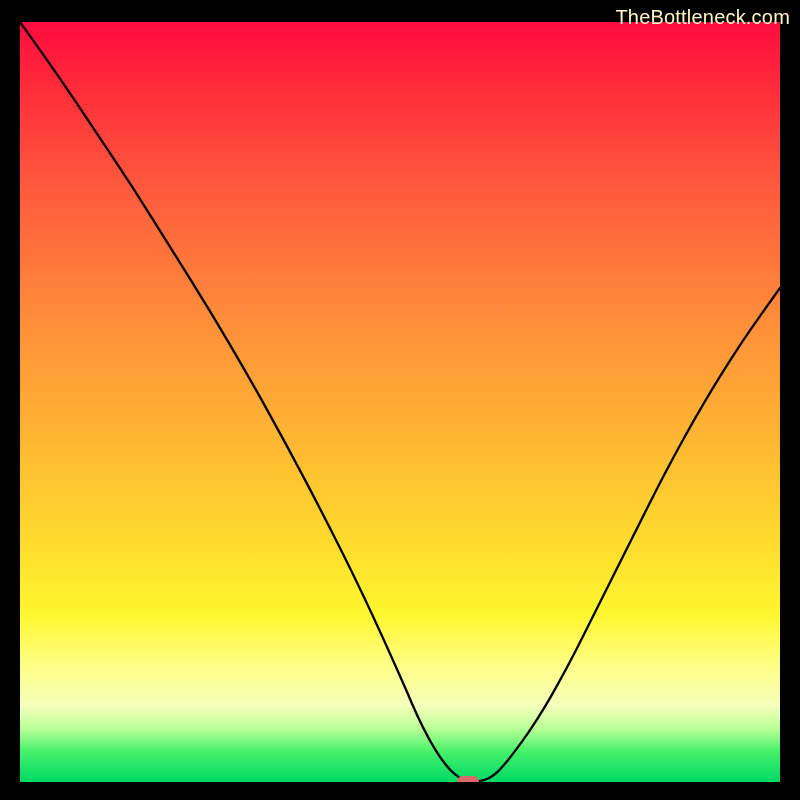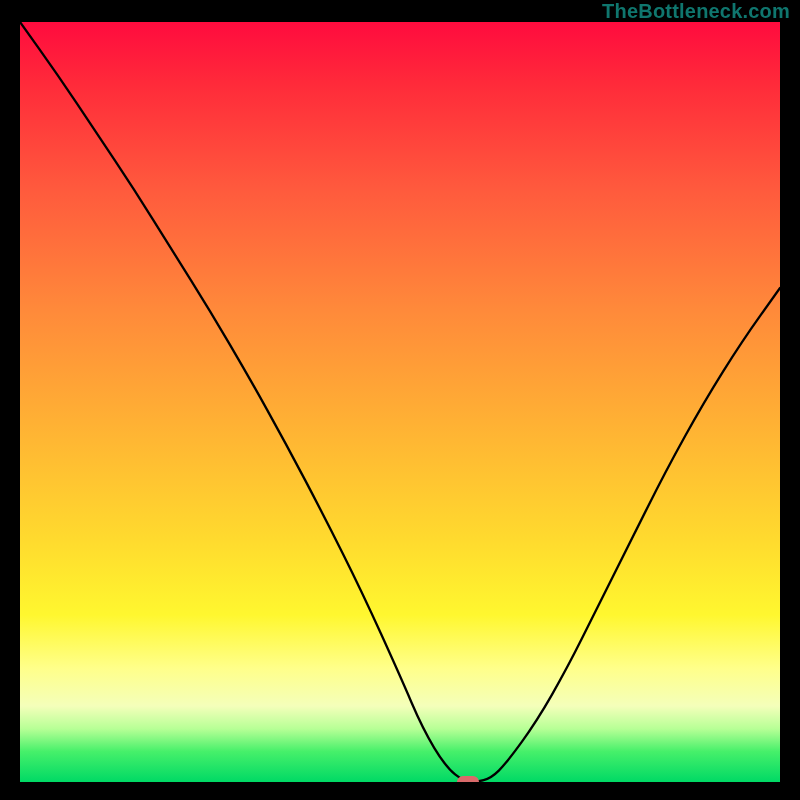--- a/index.html
+++ b/index.html
@@ -12,25 +12,25 @@
     font-family: Arial, Helvetica, sans-serif;
   }
   .stage {
     position: relative;
     width: 800px;
     height: 800px;
     background: #000;
   }
   .watermark {
     position: absolute;
-    top: 0;
+    top: 6px;
     right: 10px;
-    color: #0f766e;
+    color: #fef9c3;
     font-size: 20px;
-    font-weight: 700;
+    font-weight: 400;
     letter-spacing: 0.2px;
     z-index: 20;
   }
   .plot-area {
     position: absolute;
     left: 20px;
     top: 22px;
     width: 760px;
     height: 760px;
     overflow: hidden;

